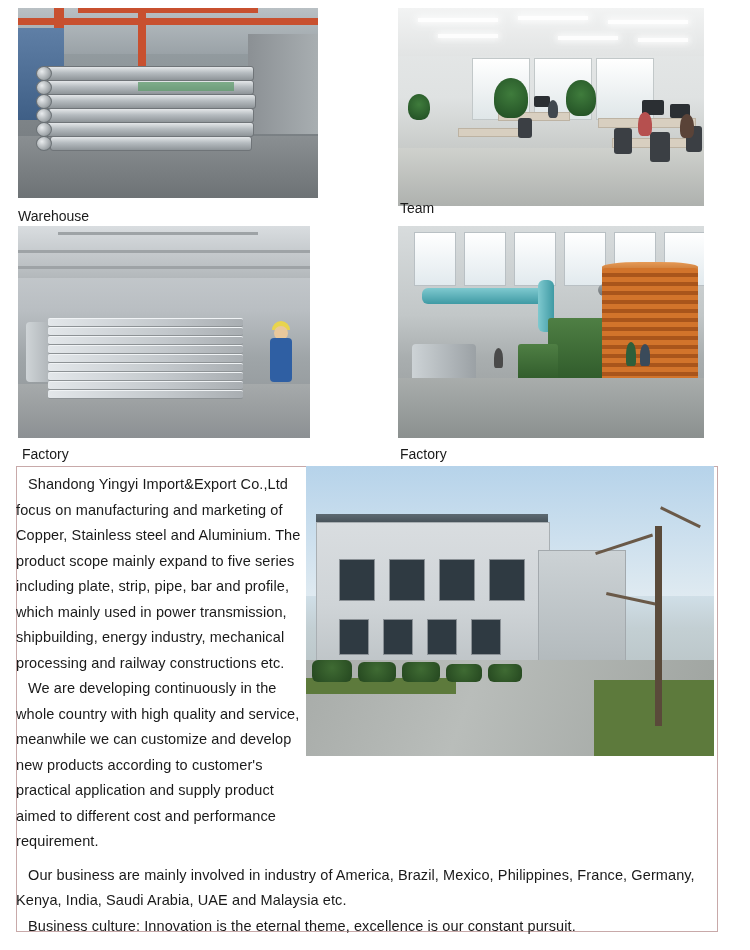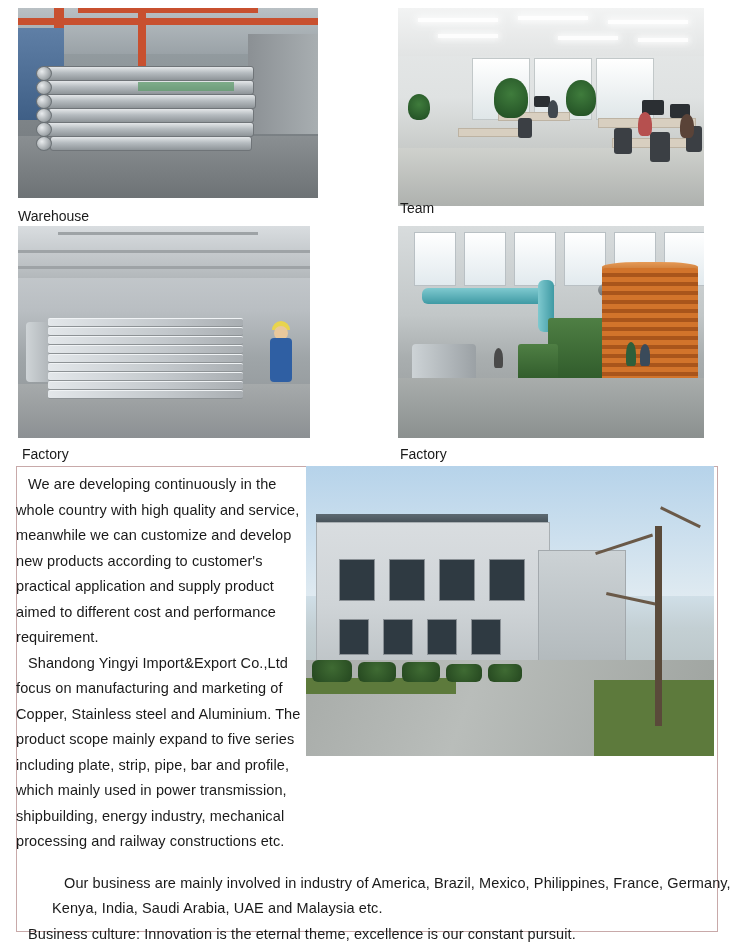--- a/index.html
+++ b/index.html
@@ -277,22 +277,21 @@
     color: #1a1a1a;
     margin: 0;
     letter-spacing: .1px;
   }
   .para.indent { text-indent: 12px; }
   #para-main {
     width: 290px;
   }
   #para-rest {
     width: 690px;
-    margin-top: 16px;
-    padding-left: 36px;
+    margin-top: 8px;
   }
   .para + .para { margin-top: 0; }
 </style>
 </head>
 <body>
 
 <div class="page">
 
   <div class="photo" id="photo-warehouse">
     <div class="wh-roof"></div>
@@ -437,20 +436,20 @@
     <div class="bd-hedge" style="left:96px;top:196px;width:38px;height:20px;"></div>
     <div class="bd-hedge" style="left:140px;top:198px;width:36px;height:18px;"></div>
     <div class="bd-hedge" style="left:182px;top:198px;width:34px;height:18px;"></div>
     <div class="bd-tree-trunk" style="right:52px;top:60px;width:7px;height:200px;"></div>
     <div class="bd-branch" style="right:58px;top:86px;width:60px;height:3px;transform:rotate(-18deg);"></div>
     <div class="bd-branch" style="right:58px;top:126px;width:50px;height:3px;transform:rotate(12deg);"></div>
     <div class="bd-branch" style="right:10px;top:40px;width:44px;height:3px;transform:rotate(26deg);"></div>
   </div>
 
   <div id="about-text">
+    <p class="para indent" id="para-main">Shandong Yingyi Import&amp;Export Co.,Ltd focus on manufacturing and marketing of Copper, Stainless steel and Aluminium. The product scope mainly expand to five series including plate, strip, pipe, bar and profile, which mainly used in power transmission, shipbuilding, energy industry, mechanical processing and railway constructions etc.</p>
     <p class="para indent" id="para-main2" style="width:290px;">We are developing continuously in the whole country with high quality and service, meanwhile we can customize and develop new products according to customer's practical application and supply product aimed to different cost and performance requirement.</p>
-    <p class="para indent" id="para-main">Shandong Yingyi Import&amp;Export Co.,Ltd focus on manufacturing and marketing of Copper, Stainless steel and Aluminium. The product scope mainly expand to five series including plate, strip, pipe, bar and profile, which mainly used in power transmission, shipbuilding, energy industry, mechanical processing and railway constructions etc.</p>
     <p class="para indent" id="para-rest">Our business are mainly involved in industry of America, Brazil, Mexico, Philippines, France, Germany, Kenya, India, Saudi Arabia, UAE and Malaysia etc.</p>
     <p class="para indent" style="width:690px;">Business culture: Innovation is the eternal theme, excellence is our constant pursuit.</p>
 
   </div>
 
 </div>
 
 </body></html>

